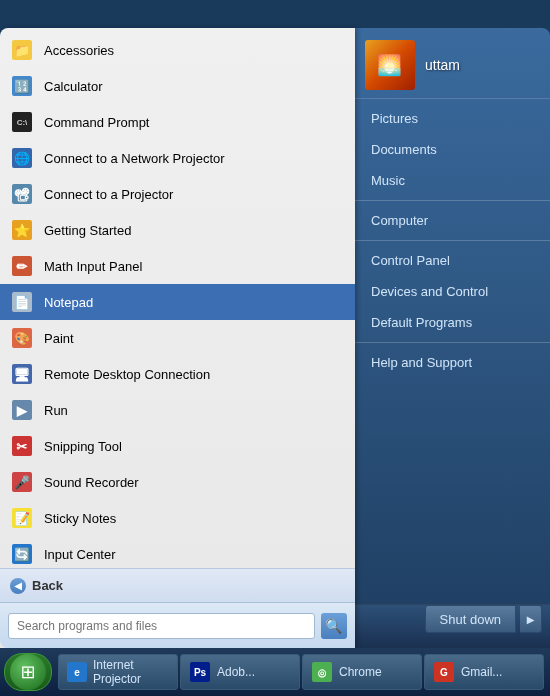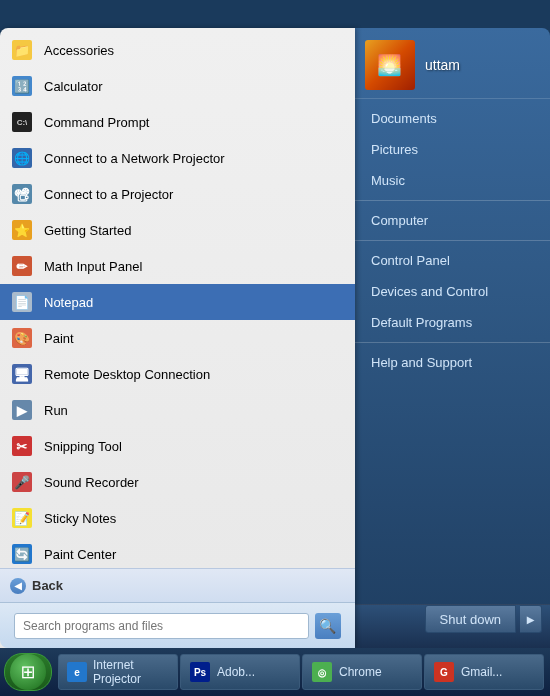--- a/index.html
+++ b/index.html
@@ -72,21 +72,21 @@
       white-space: nowrap;
     }
 
     
     .search-bar {
       height: 46px;
       background: linear-gradient(to bottom, #dce8f5, #c5d9ef);
       border-top: 1px solid #aac0d8;
       display: flex;
       align-items: center;
-      padding: 0 14px;
+      padding: 0 8px;
       gap: 6px;
       border-radius: 0 0 0 8px;
     }
     .search-input {
       flex: 1;
       height: 26px;
       border: 1px solid #a0b8d0;
       border-radius: 3px;
       padding: 0 8px;
       font-size: 12px;
@@ -398,21 +398,21 @@
         <div class="menu-item">
           <div class="icon">
             <div class="icon-square" style="background: rgb(245, 224, 51); color: rgb(51, 51, 51); font-size: 13px;">📝</div>
           </div>
           <span class="label">Sticky Notes</span>
         </div>
         <div class="menu-item">
           <div class="icon">
             <div class="icon-square" style="background: rgb(34, 119, 204); color: white; font-size: 13px;">🔄</div>
           </div>
-          <span class="label">Paint Center</span>
+          <span class="label">Input Center</span>
         </div>
       </div>
 
     <div class="back-bar">
       <div class="back-arrow">◀</div>
       <span class="back-label">Back</span>
     </div>
 
     <div class="search-bar">
       <input class="search-input" type="text" placeholder="Search programs and files" style="">
@@ -421,22 +421,22 @@
   </div>
 
   <div class="right-panel">
 
     <div class="user-section">
       <div class="user-avatar">🌅</div>
       <div class="user-name">uttam</div>
     </div>
 
     <div class="right-menu-items" id="right-menu-list">
-    <div class="right-menu-item">Documents</div>
-        <div class="right-menu-item">Pictures</div>
+    <div class="right-menu-item">Pictures</div>
+        <div class="right-menu-item">Documents</div>
         <div class="right-menu-item">Music</div>
         <div class="right-divider"></div>
         <div class="right-menu-item">Computer</div>
         <div class="right-divider"></div>
         <div class="right-menu-item">Control Panel</div>
         <div class="right-menu-item">Devices and Control</div>
         <div class="right-menu-item">Default Programs</div>
         <div class="right-divider"></div>
         <div class="right-menu-item">Help and Support</div>
       </div>

